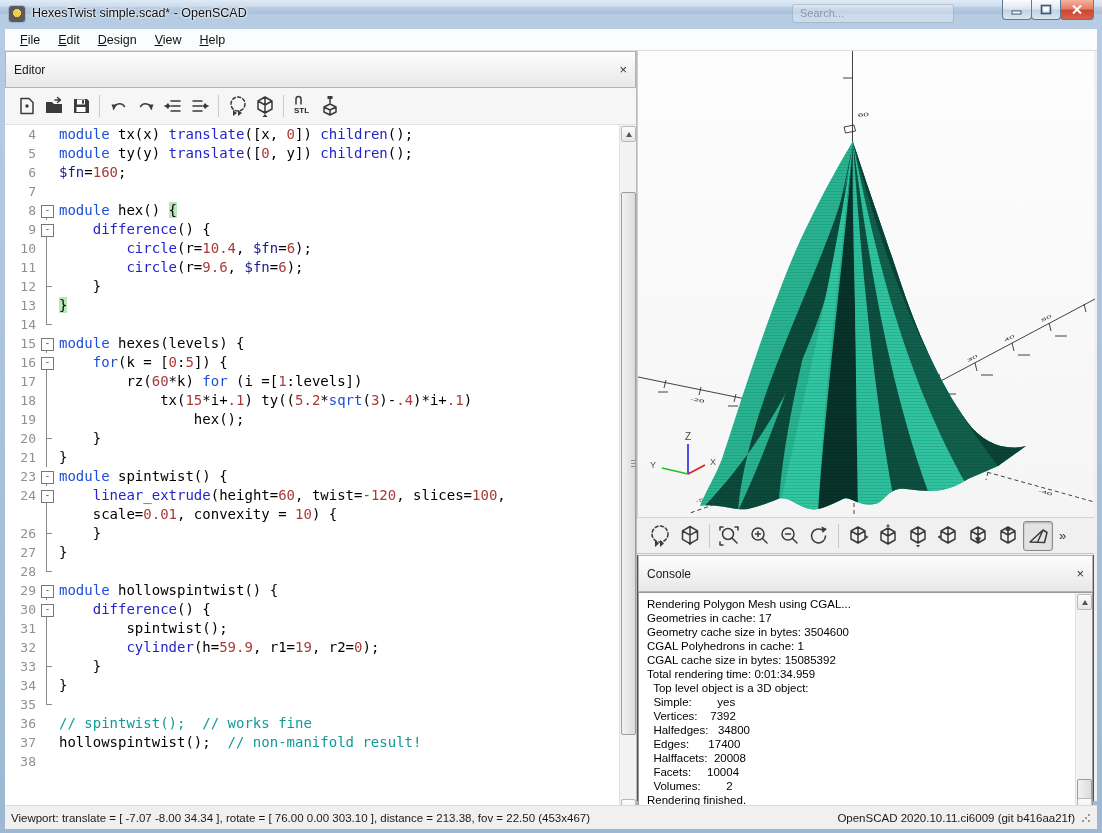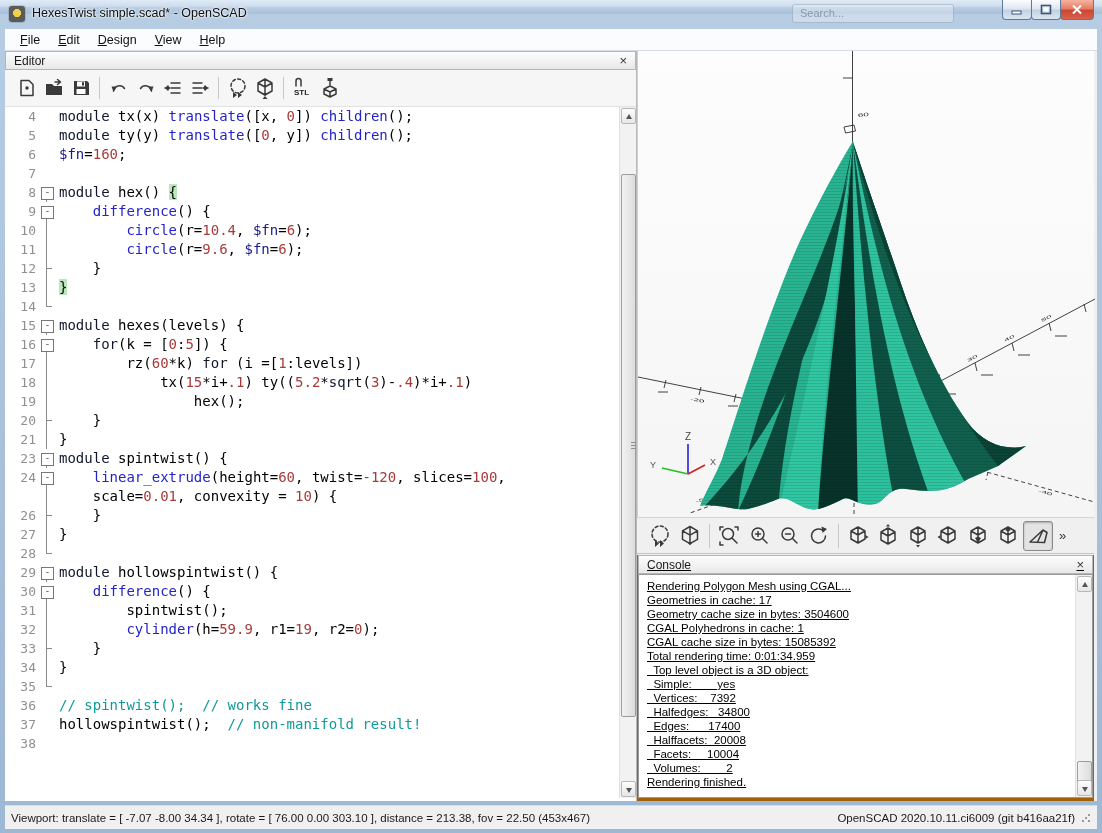--- a/index.html
+++ b/index.html
@@ -16,61 +16,61 @@
   .caption { position:absolute; right:8px; top:0; display:flex; }
   .cap-btn { width:30px; height:20px; border:1px solid #5d7a99; border-top:none; border-radius:0 0 4px 4px; background:linear-gradient(180deg,#fbfdfe 0%,#dde7f1 45%,#c3d2e2 55%,#dce6f0 100%); display:flex; align-items:center; justify-content:center; margin-left:-1px; }
   .cap-btn.close { width:34px; background:linear-gradient(180deg,#f5b3a0 0%,#e67d64 45%,#cc4733 55%,#d8604b 100%); }
 
   
   .menubar { position:absolute; left:5px; top:29px; width:1092px; height:22px; background:#fbfcfd; border-bottom:1px solid #d8dde2; display:flex; align-items:center; padding-left:6px; }
   .mi { font-size:12.5px; color:#111; padding:2px 9px; }
 
   
   .editor-pane { position:absolute; left:5px; top:51px; width:632px; height:750px; background:#fff; border-right:1px solid #b9b9b9; }
-  .pane-header { height:19px; background:linear-gradient(180deg,#fdfdfd,#e8e8e8); border:1px solid #b5b5b5; display:flex; align-items:center; justify-content:space-between; padding:4px 8px; font-size:12px; color:#1a1a1a; }
+  .pane-header { height:37px; background:linear-gradient(180deg,#fdfdfd,#e8e8e8); border:1px solid #b5b5b5; display:flex; align-items:center; justify-content:space-between; padding:4px 8px; font-size:12px; color:#1a1a1a; }
   .pane-close { font-size:13px; color:#333; line-height:13px; }
 
   .ed-toolbar { height:37px; background:#f6f6f6; border-bottom:1px solid #e2e2e2; display:flex; align-items:center; padding-left:8px; }
   .tb-btn { width:27px; height:27px; display:flex; align-items:center; justify-content:center; }
   .tb-sep { width:1px; height:22px; background:#c9c9c9; margin:0 5px; }
 
   .code-wrap { position:relative; height:691px; background:#fff; overflow:hidden; }
   .code { font-family:"DejaVu Sans Mono", monospace; font-size:14px; line-height:19px; }
   .row { display:flex; height:19px; white-space:pre; }
   .gut { width:34px; text-align:right; color:#909090; padding-right:3px; flex:none; font-size:13px; }
   .fold { width:16px; flex:none; position:relative; }
   .fold.v::before,.fold.t::before { content:""; position:absolute; left:7px; top:0; bottom:0; border-left:1px solid #8a8a8a; }
   .fold.t::after { content:""; position:absolute; left:7px; top:9px; width:6px; border-top:1px solid #8a8a8a; }
   .fold.c::before { content:""; position:absolute; left:7px; top:0; height:10px; border-left:1px solid #8a8a8a; }
   .fold.c::after { content:""; position:absolute; left:7px; top:9px; width:6px; border-top:1px solid #8a8a8a; }
   .fold.b::before { content:""; position:absolute; left:7px; top:14px; bottom:0; border-left:1px solid #8a8a8a; }
   .fold.b::after { content:"-"; position:absolute; left:2px; top:4px; width:11px; height:11px; border:1px solid #777; background:#fff; font:9px/9px "DejaVu Sans Mono",monospace; text-align:center; color:#333; }
   .src { padding-left:4px; }
-  .k { color:#0f172a; } .f { color:#2323cc; } .n { color:#a83a3a; } .v { color:#1a1a8c; } .c { color:#0f9a9a; } .t { color:#000; } 
+  .k { color:#1d4ed8; } .f { color:#2323cc; } .n { color:#a83a3a; } .v { color:#1a1a8c; } .c { color:#0f9a9a; } .t { color:#000; } 
   .h { color:#000; background:#b9e8b9; }
 
   
   .sb-v { position:absolute; top:0; right:0; width:17px; bottom:0; background:#f2f2f2; border-left:1px solid #e0e0e0; }
   .sb-arrow { position:absolute; left:1px; width:15px; height:16px; background:linear-gradient(180deg,#fdfdfd,#e6e6e6); border:1px solid #b8b8b8; border-radius:2px; }
   .sb-arrow::after { content:""; position:absolute; left:4px; border-left:3.5px solid transparent; border-right:3.5px solid transparent; }
   .sb-arrow.up::after { top:5px; border-bottom:5px solid #555; }
   .sb-arrow.down::after { top:6px; border-top:5px solid #555; }
   .sb-thumb { position:absolute; left:1px; width:15px; background:linear-gradient(90deg,#f2f2f2,#dcdcdc); border:1px solid #9d9d9d; border-radius:2px; }
   .sb-thumb .grip { position:absolute; left:3px; right:3px; top:50%; height:7px; margin-top:-4px; background:repeating-linear-gradient(180deg,#8f8f8f 0 1px,transparent 1px 3px); }
 
   
   .right-pane { position:absolute; left:637px; top:51px; width:460px; height:750px; background:#f0f0f0; }
   .viewport { position:relative; width:457px; height:466px; background:linear-gradient(180deg,#fdfdfd,#f5f5f5); border-left:1px solid #cfcfcf; }
   .vp-toolbar { width:457px; height:37px; background:#f0f0f0; border-top:1px solid #d5d5d5; border-bottom:1px solid #c2c2c2; display:flex; align-items:center; padding-left:8px; }
   .vp-btn { width:30px; height:30px; display:flex; align-items:center; justify-content:center; }
   .vp-btn.pressed { background:#e3e3e3; border:1px solid #8a8a8a; border-radius:3px; box-shadow:inset 0 1px 2px rgba(0,0,0,.25); }
   .vp-sep { width:1px; height:24px; background:#c9c9c9; margin:0 4px; }
   .vp-overflow { margin-left:6px; font-size:13px; color:#333; }
 
-  .console-pane { width:457px; height:246px; background:#a16207;text-decoration:underline; }
+  .console-pane { width:457px; height:246px; background:#6d28d9; }
   .console-body { position:relative; height:224px; background:#fff; border:1px solid #9a9a9a; margin:0 1px; overflow:hidden; }
   .clines { padding:4px 0 0 8px; font-size:11.5px; line-height:14px; color:#000; white-space:pre; font-family:"Liberation Sans",sans-serif; }
 
   
   .statusbar { position:absolute; left:5px; right:5px; bottom:4px; height:24px; background:#f0f0f0; border-top:1px solid #dcdcdc; display:flex; align-items:center; justify-content:space-between; padding:0 6px; font-size:11.5px; color:#1a1a1a; }
   .grip { width:10px; height:10px; margin-left:6px; background:
      radial-gradient(circle at 8px 2px,#9a9a9a 1px,transparent 1.4px),
      radial-gradient(circle at 8px 8px,#9a9a9a 1px,transparent 1.4px),
      radial-gradient(circle at 2px 8px,#9a9a9a 1px,transparent 1.4px),
      radial-gradient(circle at 5px 5px,#9a9a9a 1px,transparent 1.4px); }

